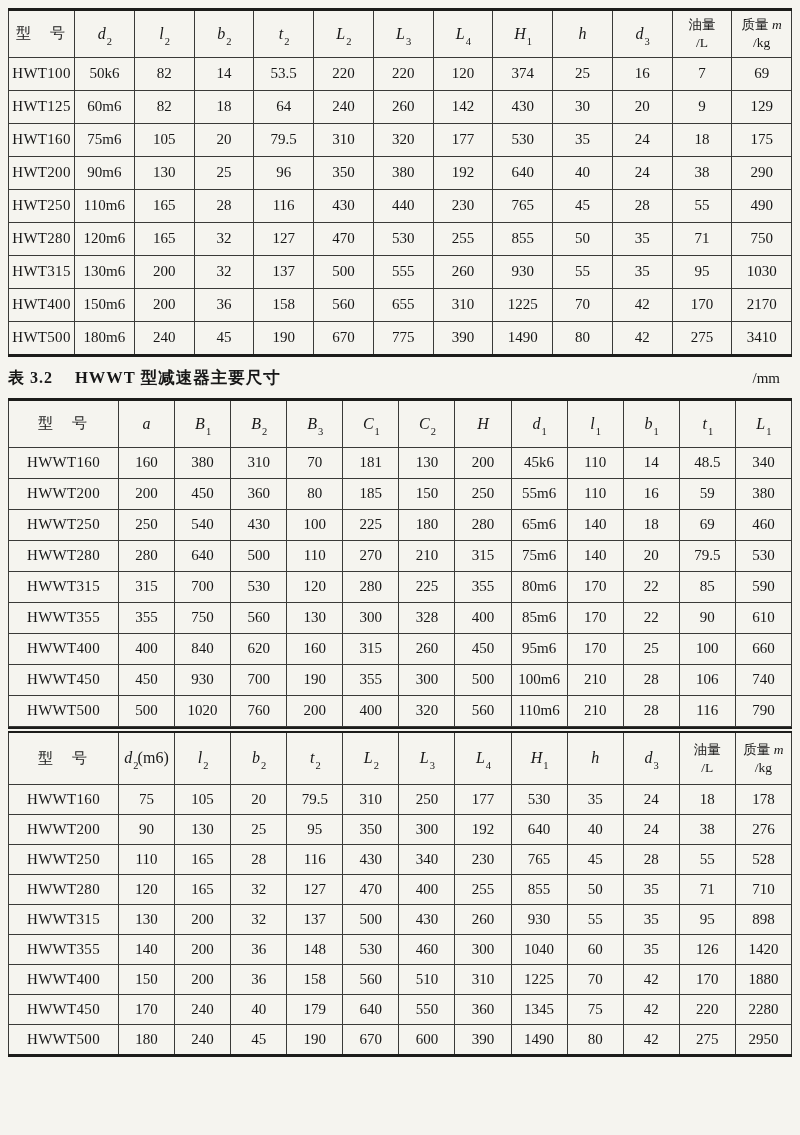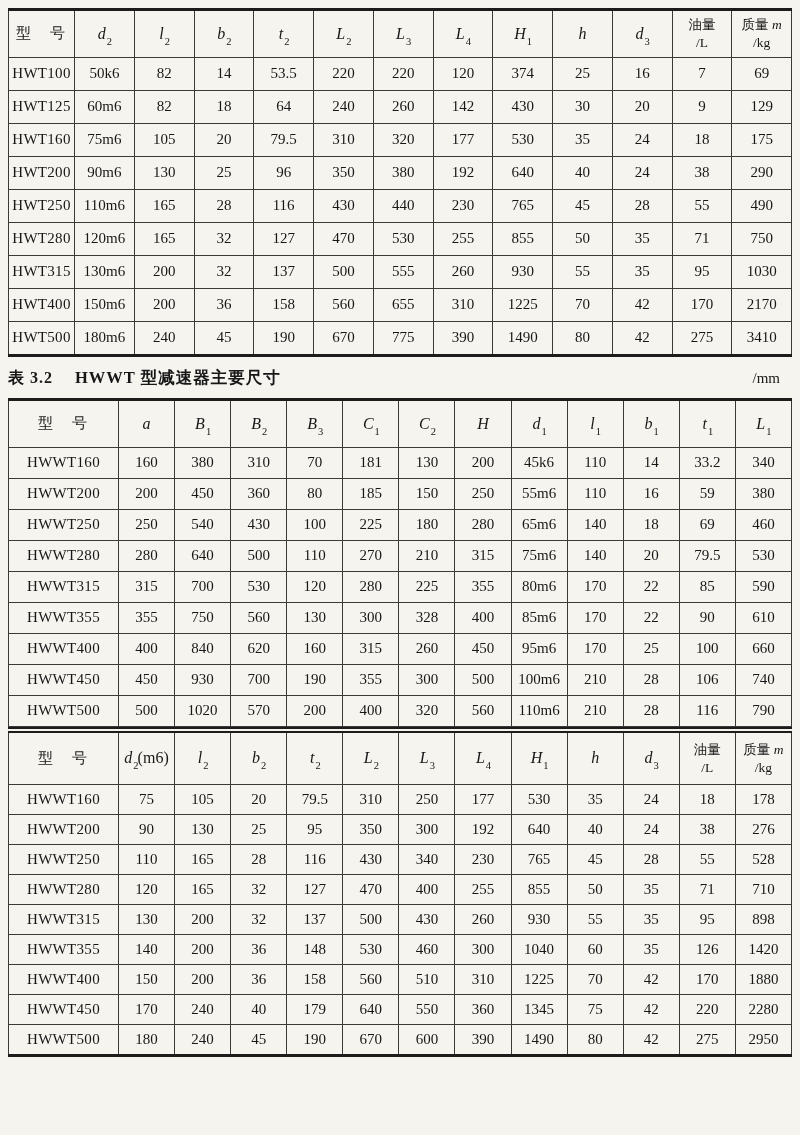--- a/index.html
+++ b/index.html
@@ -296,21 +296,21 @@
           <td>160</td>
           <td>380</td>
           <td>310</td>
           <td>70</td>
           <td>181</td>
           <td>130</td>
           <td>200</td>
           <td>45k6</td>
           <td>110</td>
           <td>14</td>
-          <td>33.2</td>
+          <td>48.5</td>
           <td>340</td>
         </tr>
         <tr>
           <td class="model">HWWT200</td>
           <td>200</td>
           <td>450</td>
           <td>360</td>
           <td>80</td>
           <td>185</td>
           <td>150</td>
@@ -408,21 +408,21 @@
           <td>100m6</td>
           <td>210</td>
           <td>28</td>
           <td>106</td>
           <td>740</td>
         </tr>
         <tr>
           <td class="model">HWWT500</td>
           <td>500</td>
           <td>1020</td>
-          <td>570</td>
+          <td>760</td>
           <td>200</td>
           <td>400</td>
           <td>320</td>
           <td>560</td>
           <td>110m6</td>
           <td>210</td>
           <td>28</td>
           <td>116</td>
           <td>790</td>
         </tr>

